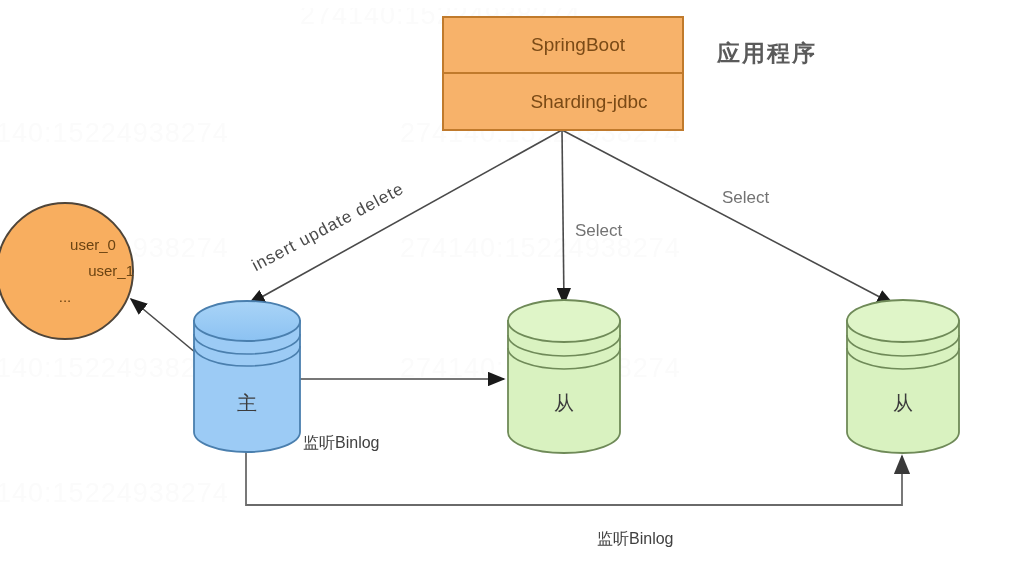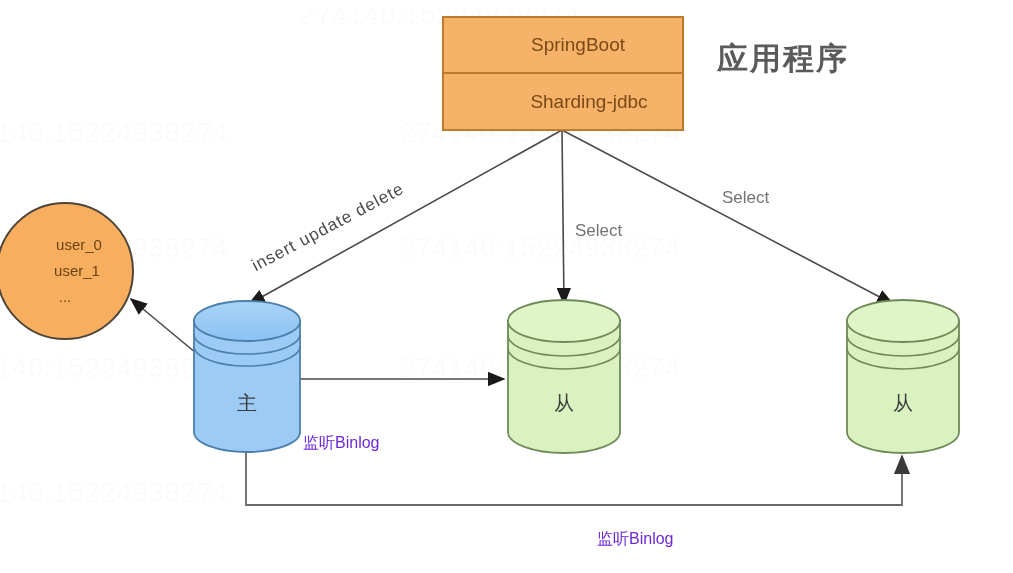--- a/index.html
+++ b/index.html
@@ -38,39 +38,39 @@
     position: absolute;
     white-space: nowrap;
     color: #4d4d4d;
   }
   .app-box-label {
     color: #7a4a16;
     font-size: 19px;
   }
   .heading-cn {
     color: #5a5a5a;
-    font-size: 31px;
+    font-size: 23px;
     font-weight: 600;
     letter-spacing: 2px;
   }
   .circle-label {
     color: #6b4413;
     font-size: 15px;
     text-align: center;
   }
   .cyl-label {
     color: #3c3c3c;
     font-size: 20px;
   }
   .edge-label {
     color: #737373;
     font-size: 17px;
   }
   .edge-label-cn {
-    color: #6d28d9;
+    color: #404040;
     font-size: 16px;
   }
   .rot-label {
     position: absolute;
     color: #4a4a4a;
     font-size: 17px;
     white-space: nowrap;
     transform-origin: left bottom;
     transform: rotate(-28deg);
     letter-spacing: 1px;
@@ -163,22 +163,22 @@
       <path d="M847,327 A56,21 0 0 0 959,327" fill="none" stroke="#6f8a58" stroke-width="1.6"></path>
       <path d="M847,340 A56,21 0 0 0 959,340" fill="none" stroke="#6f8a58" stroke-width="1.6"></path>
     </g>
   </svg>
 
   <div class="txt app-box-label" style="left:443px; top:26px; width:270px; text-align:center;">SpringBoot</div>
   <div class="txt app-box-label" style="left:443px; top:83px; width:292px; text-align:center;">Sharding-jdbc</div>
 
   <div class="txt heading-cn" style="left:717px; top:30px;">应用程序</div>
 
-  <div class="txt circle-label" style="left:14px; top:228px; width:130px;">user_0</div>
-  <div class="txt circle-label" style="left:12px; top:254px; width:130px;">user_1</div>
+  <div class="txt circle-label" style="left:0px; top:228px; width:130px;padding-left:28px;">user_0</div>
+  <div class="txt circle-label" style="left:4px; top:254px; width:130px;text-align:right;">user_1</div>
   <div class="txt circle-label" style="left:0px; top:280px; width:130px;">...</div>
 
   <div class="txt cyl-label" style="left:194px; top:382px; width:106px; text-align:center;">主</div>
   <div class="txt cyl-label" style="left:508px; top:382px; width:112px; text-align:center;">从</div>
   <div class="txt cyl-label" style="left:847px; top:382px; width:112px; text-align:center;">从</div>
 
   <div class="rot-label" style="left:258px; top:248px;">insert  update  delete</div>
 
   <div class="txt edge-label" style="left:575px; top:213px;">Select</div>
   <div class="txt edge-label" style="left:722px; top:180px;">Select</div>

